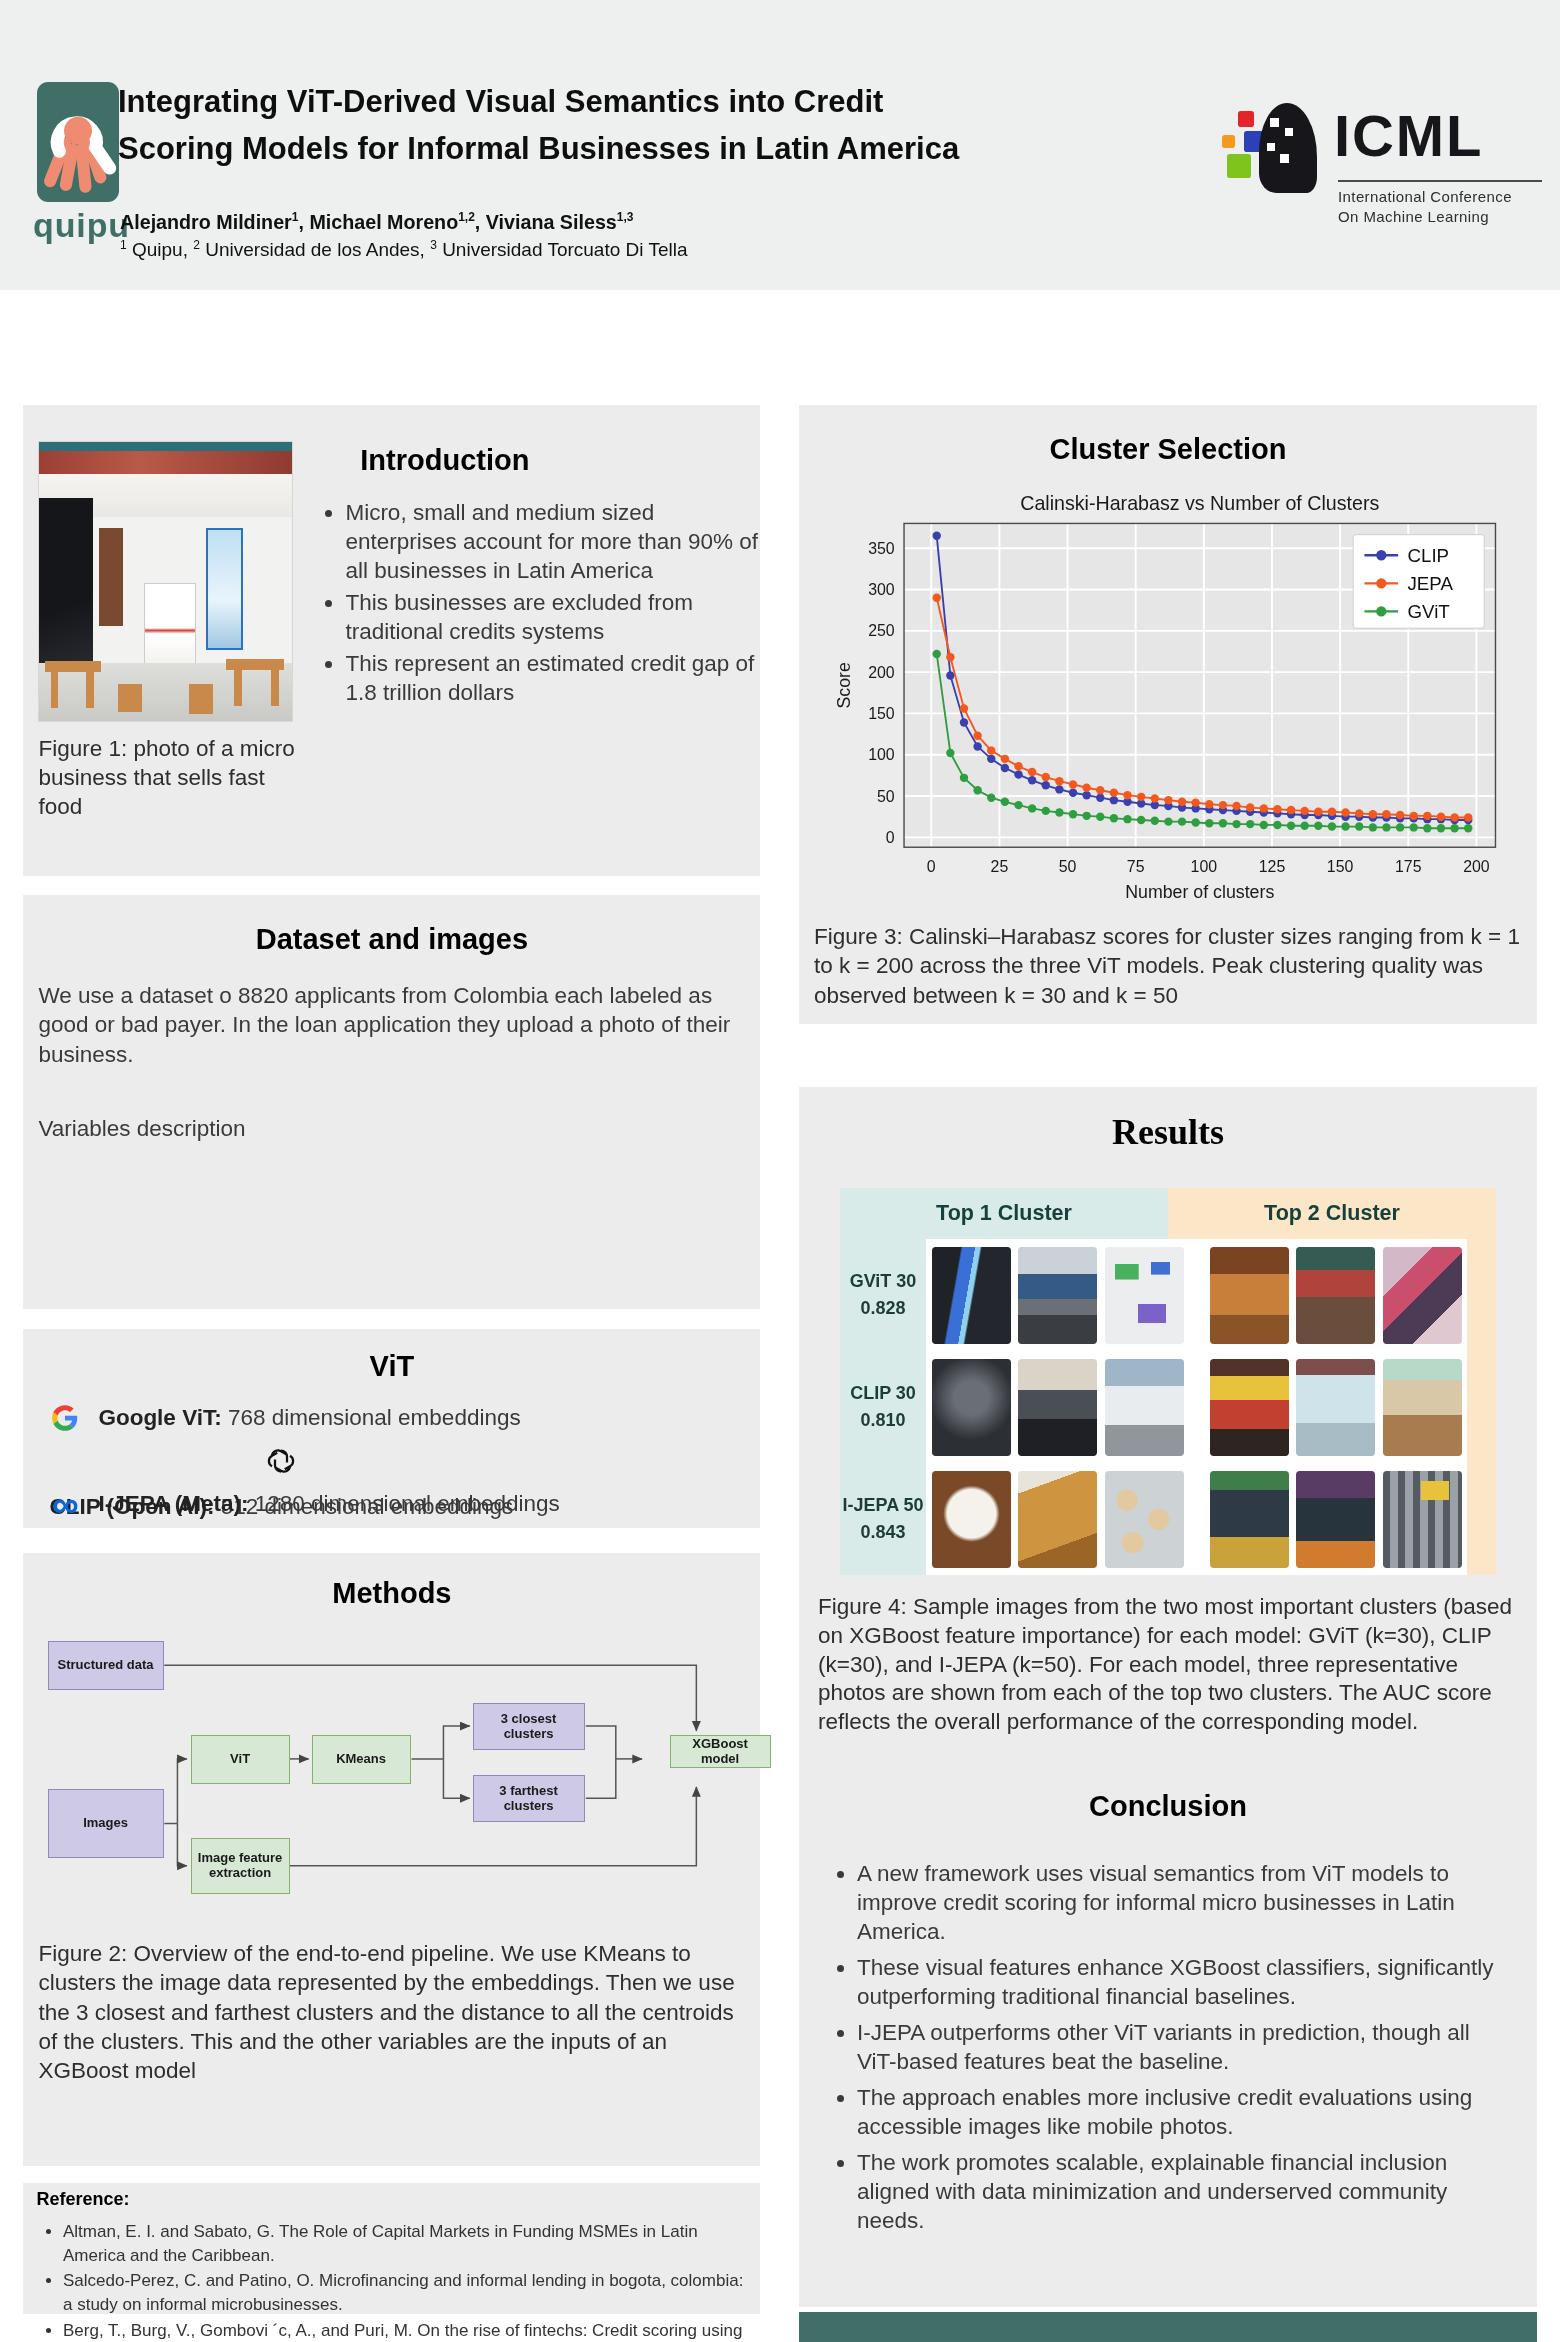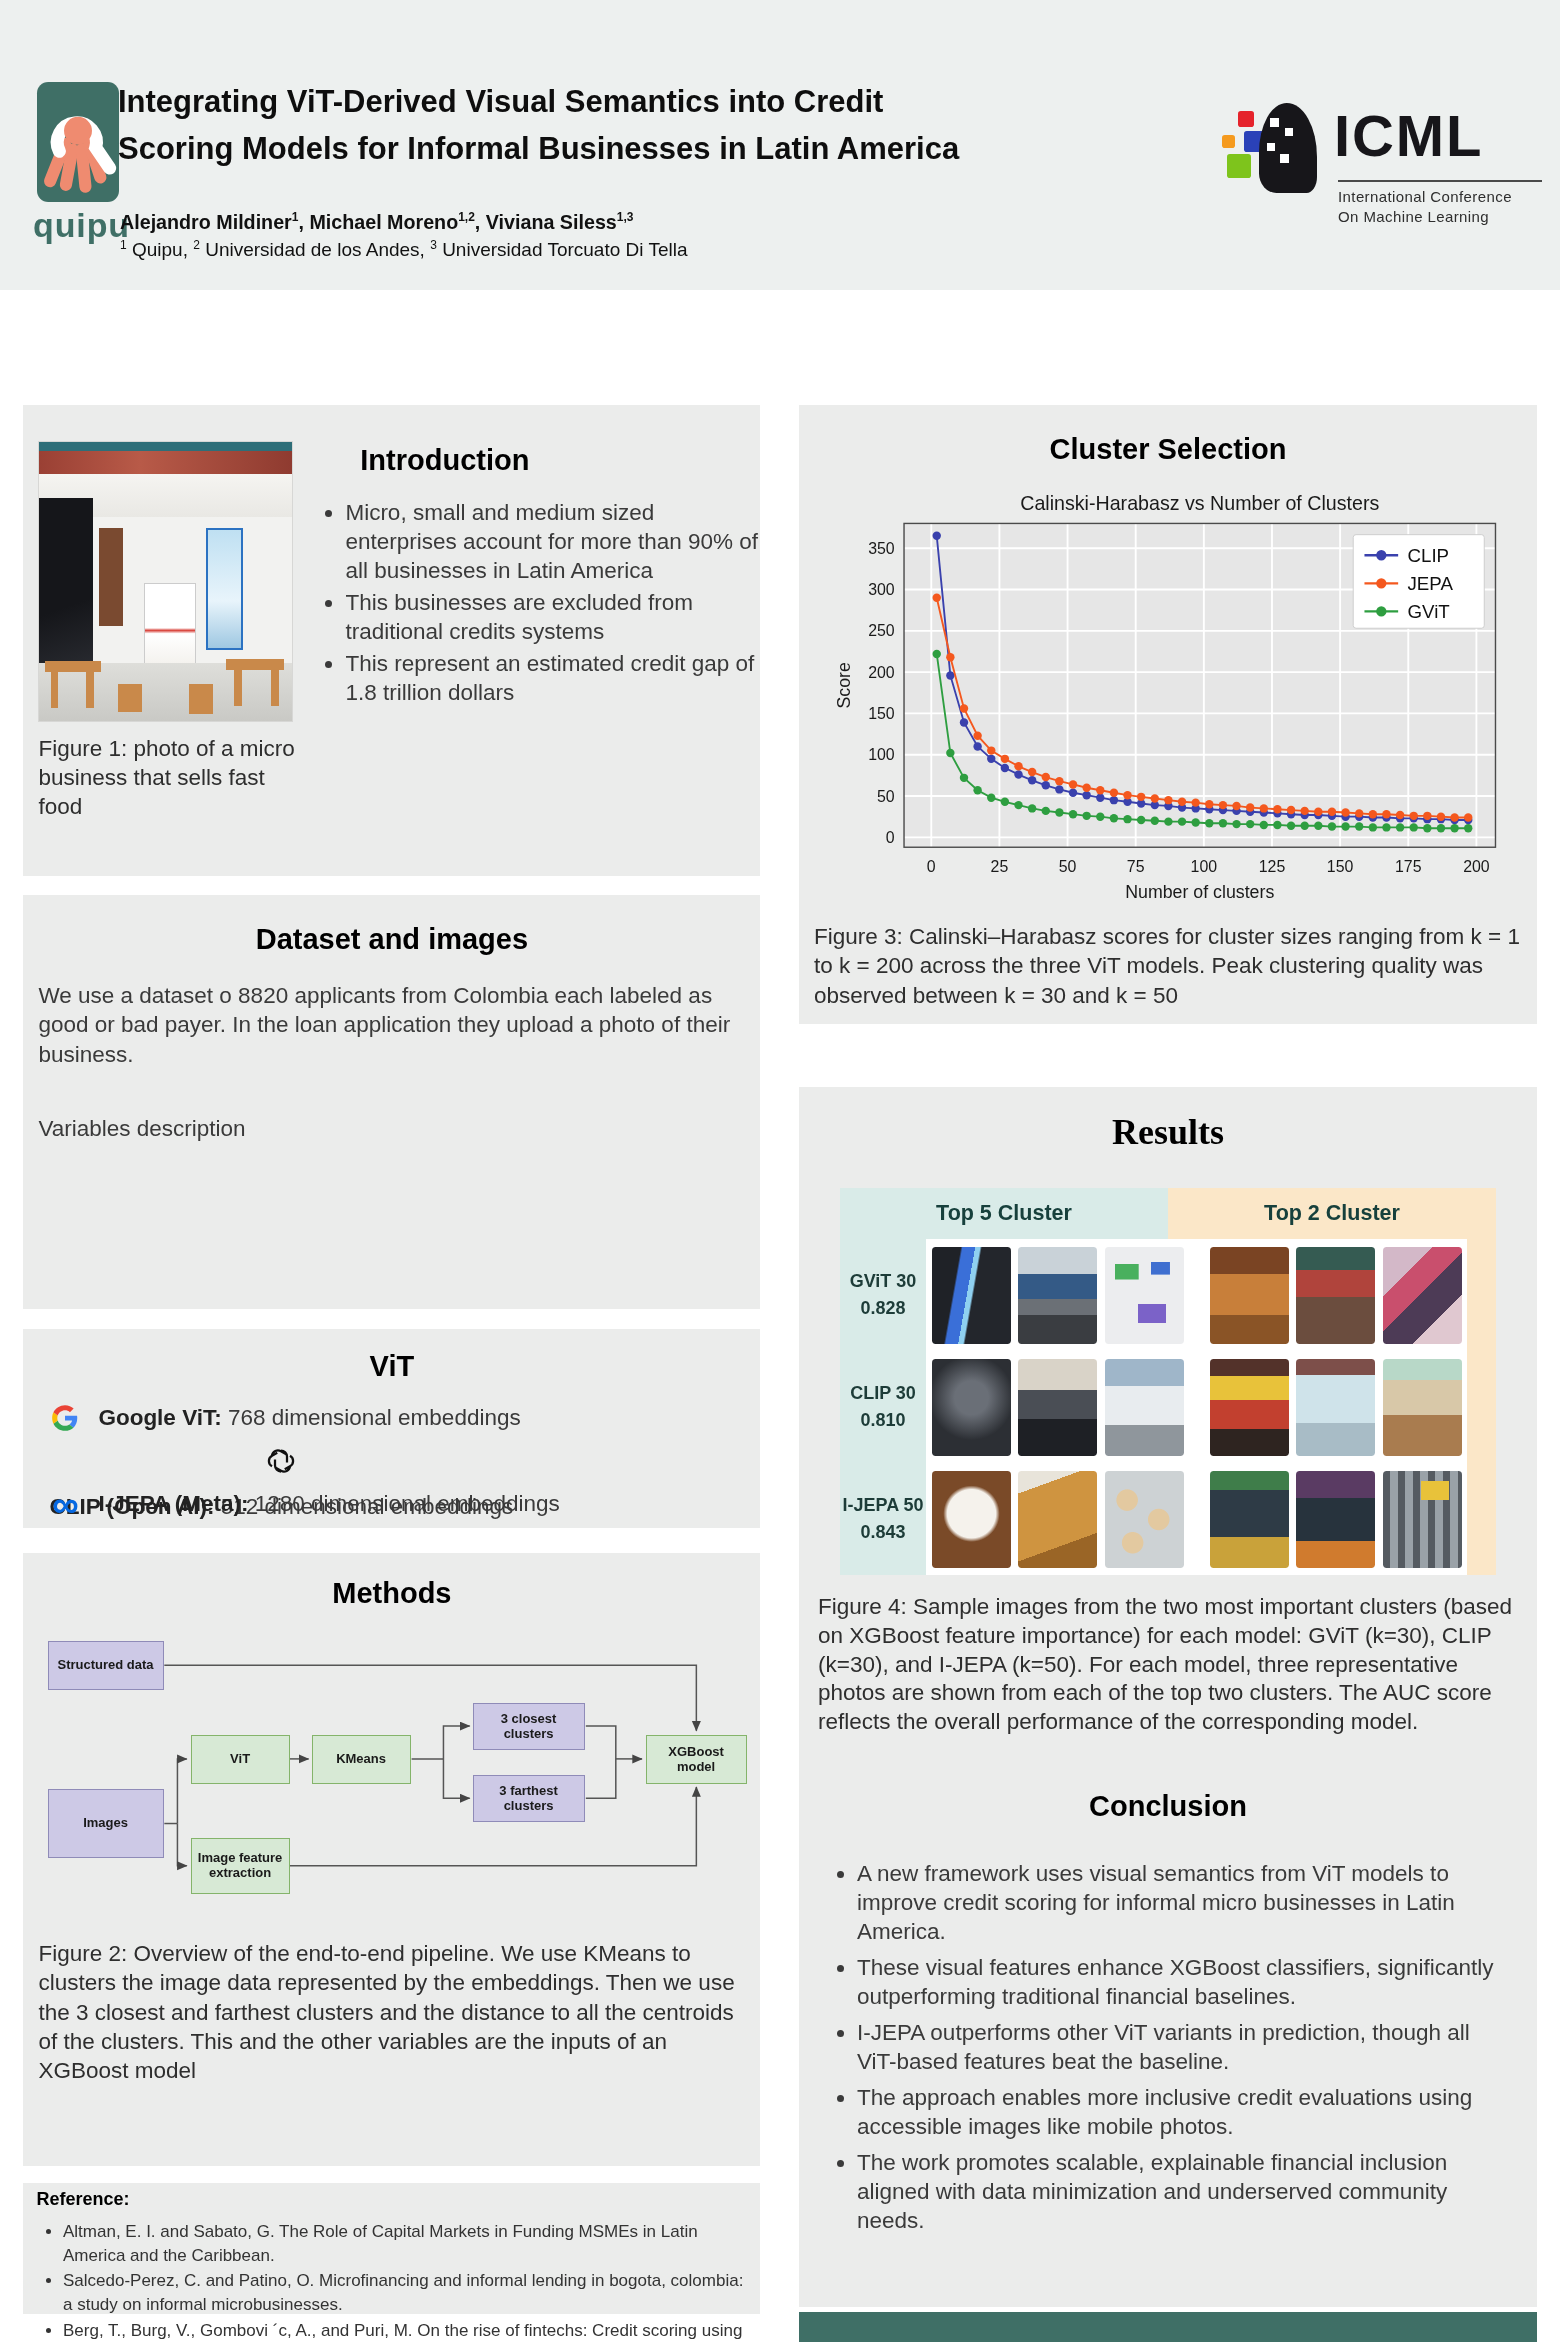--- a/index.html
+++ b/index.html
@@ -91,21 +91,21 @@
   .node { position: absolute; display: flex; align-items: center; justify-content: center; text-align: center;
           font-size: 13px; font-weight: 700; color: #1a1a1a; line-height: 1.15; padding: 1.9px; }
   .node-purple { background: #cdc9e6; border: 0.9px solid #8f8bb8; }
   .node-green  { background: #d7e9d5; border: 0.9px solid #84b46a; }
   .n-structured { left: 13px;  top: 1.9px;   width: 116px; height: 49px; }
   .n-images     { left: 13px;  top: 150px; width: 116px; height: 69px; }
   .n-vit        { left: 156px; top: 96px; width: 99px; height: 49px; }
   .n-kmeans     { left: 277px; top: 96px; width: 99px; height: 49px; }
   .n-closest    { left: 438px; top: 64px;  width: 112px; height: 47px; }
   .n-farthest   { left: 438px; top: 136px; width: 112px; height: 47px; }
-  .n-xgboost    { left: 611px; top: 96px; width: 101px; height: 49px; }
+  .n-xgboost    { left: 635px; top: 96px; width: 101px; height: 33px; }
   .n-feature    { left: 156px; top: 199px; width: 99px; height: 56px; }
   .fig2-caption { position: absolute; left: 15px; top: 386px; width: 708px; font-size: 22.5px; color: #2e2e2e; line-height: 1.3; }
 
   
   .card-refs { background: #ebeceb; }
   .refs-heading { position: absolute; left: 13px; top: 5.6px; font-size: 18px; font-weight: 700; color: #000; }
   .refs-list { position: absolute; left: 19px; top: 37px; width: 703px; }
   .refs-list li { font-size: 17px; color: #333; line-height: 1.4; margin-left: 20.6px; margin-bottom: 1.9px; }
 
   
@@ -495,21 +495,21 @@
           <text x="622" y="141" font-size="20" fill="#111">GViT</text>
         </svg>
     </div>
     <div class="fig3-caption">Figure 3:  Calinski–Harabasz scores for cluster sizes ranging from k = 1 to k = 200 across the three ViT models. Peak clustering quality was observed between k = 30 and k = 50</div>
   </div>
 
   <div class="card card-results">
     <h2 class="results-heading">Results</h2>
     <div class="results-table">
       <div class="rt-header">
-        <div class="rt-h1">Top 5 Cluster</div>
+        <div class="rt-h1">Top 1 Cluster</div>
         <div class="rt-h2">Top 2 Cluster</div>
       </div>
       <div class="rt-row">
         <div class="rt-label">
           <span>GViT 30</span>
             <span>0.828</span>
         </div>
         <div class="rt-photos">
           <div class="ph" data-photo="smartphones"></div>
           <div class="ph" data-photo="computer-desk"></div>

